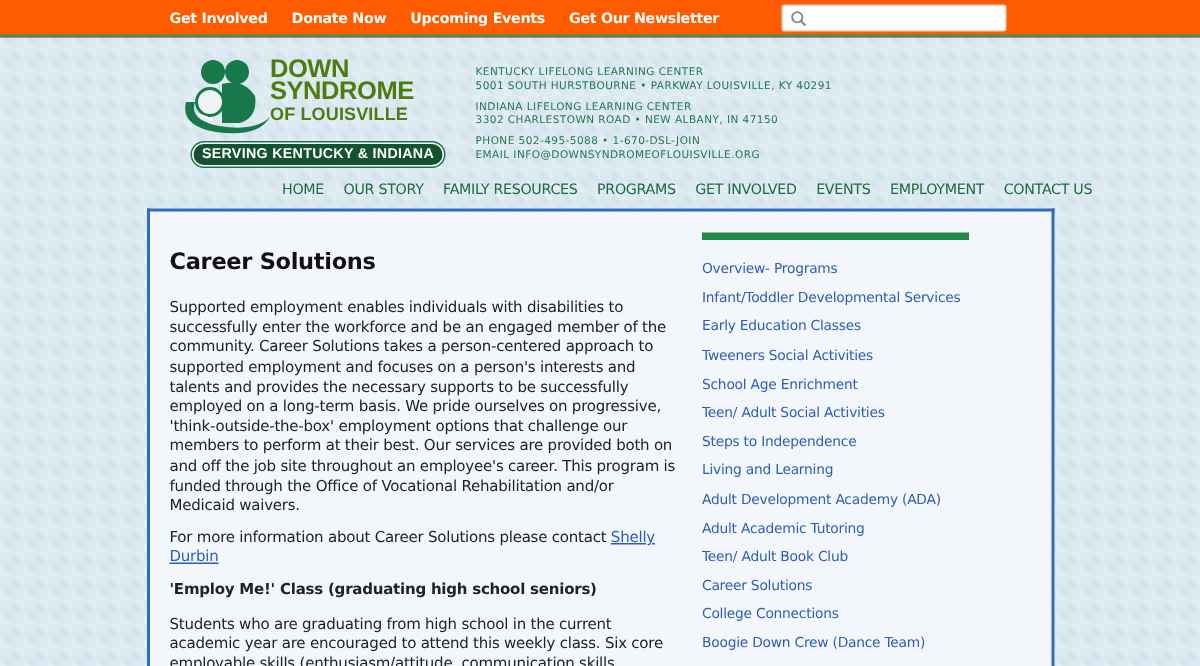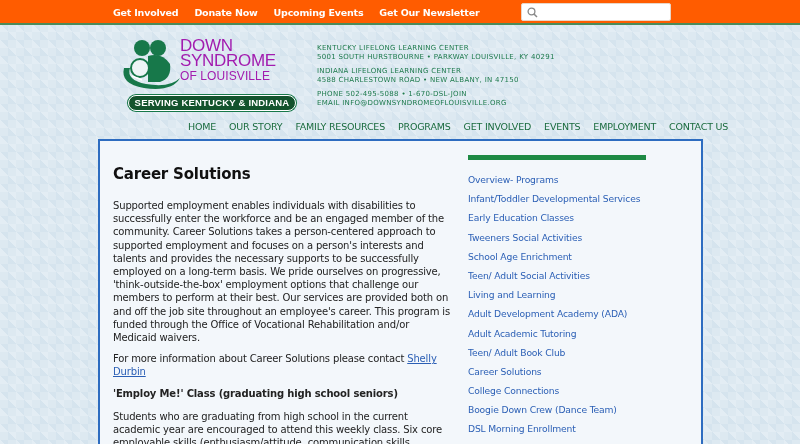--- a/index.html
+++ b/index.html
@@ -23,21 +23,21 @@
     font-family:"DejaVu Sans", sans-serif; letter-spacing:-0.2px;
   }
   .search {
     position:absolute; left:521px; top:3px; width:150px; height:18px; background:#fff;
     border-radius:2px; box-sizing:border-box; border:1px solid #e8d6c8;
   }
   .search svg { position:absolute; left:5px; top:3px; }
   .search input { position:absolute; left:20px; top:1px; width:124px; height:14px; border:none; outline:none; font-size:10px; background:transparent; }
 
   .logo { position:absolute; left:118px; top:38px; width:180px; height:74px; }
-  .logo-text { position:absolute; left:62px; top:0; color:#a21caf; font-family:"Liberation Sans", sans-serif; font-weight:normal; line-height:15px; }
+  .logo-text { position:absolute; left:62px; top:0; color:#4d7c0f; font-family:"Liberation Sans", sans-serif; font-weight:bold; line-height:15px; }
   .logo-text .l1, .logo-text .l2 { font-size:17px; letter-spacing:-0.3px; display:block; }
   .logo-text .l3 { font-size:12px; display:block; margin-top:1px; letter-spacing:0.1px; }
   .logo-badge {
     position:absolute; left:10px; top:57px; width:166px; height:14px; background:#14532d; color:#fff;
     border-radius:8px; font-family:"Liberation Sans", sans-serif; font-weight:bold; font-size:9.5px;
     text-align:center; line-height:14px; letter-spacing:0.2px; border:1px solid #fff; box-shadow:0 0 0 1px #17784a;
   }
   .contact { position:absolute; left:317px; top:44px; color:#1d7a4c; font-size:7px; line-height:8.5px; letter-spacing:0.3px; font-family:"DejaVu Sans", sans-serif; }
   .contact .gap { height:6px; }
 
@@ -93,21 +93,21 @@
     <span class="l3">OF LOUISVILLE</span>
   </div>
   <div class="logo-badge">SERVING KENTUCKY &amp; INDIANA</div>
 </div>
 
 <div class="contact">
   <div>KENTUCKY LIFELONG LEARNING CENTER</div>
   <div>5001 SOUTH HURSTBOURNE • PARKWAY LOUISVILLE, KY 40291</div>
   <div class="gap"></div>
   <div>INDIANA LIFELONG LEARNING CENTER</div>
-  <div>4588 CHARLESTOWN ROAD • NEW ALBANY, IN 47150</div>
+  <div>3302 CHARLESTOWN ROAD • NEW ALBANY, IN 47150</div>
   <div class="gap"></div>
   <div>PHONE 502-495-5088 • 1-670-DSL-JOIN</div>
   <div>EMAIL INFO@DOWNSYNDROMEOFLOUISVILLE.ORG</div>
 </div>
 
 <nav class="mainnav">
   <a href="#">HOME</a>
   <a href="#">OUR STORY</a>
   <a href="#">FAMILY RESOURCES</a>
   <a href="#">PROGRAMS</a>
@@ -128,20 +128,21 @@
 </div>
 
 <aside class="sidebar">
   <div class="bar"></div>
   <a href="#">Overview- Programs</a>
   <a href="#">Infant/Toddler Developmental Services</a>
   <a href="#">Early Education Classes</a>
   <a href="#">Tweeners Social Activities</a>
   <a href="#">School Age Enrichment</a>
   <a href="#">Teen/ Adult Social Activities</a>
+  <a href="#">Steps to Independence</a>
   <a href="#">Living and Learning</a>
   <a href="#">Adult Development Academy (ADA)</a>
   <a href="#">Adult Academic Tutoring</a>
   <a href="#">Teen/ Adult Book Club</a>
   <a href="#">Career Solutions</a>
   <a href="#">College Connections</a>
   <a href="#">Boogie Down Crew (Dance Team)</a>
   <a href="#">DSL Morning Enrollment</a>
 </aside>
 

